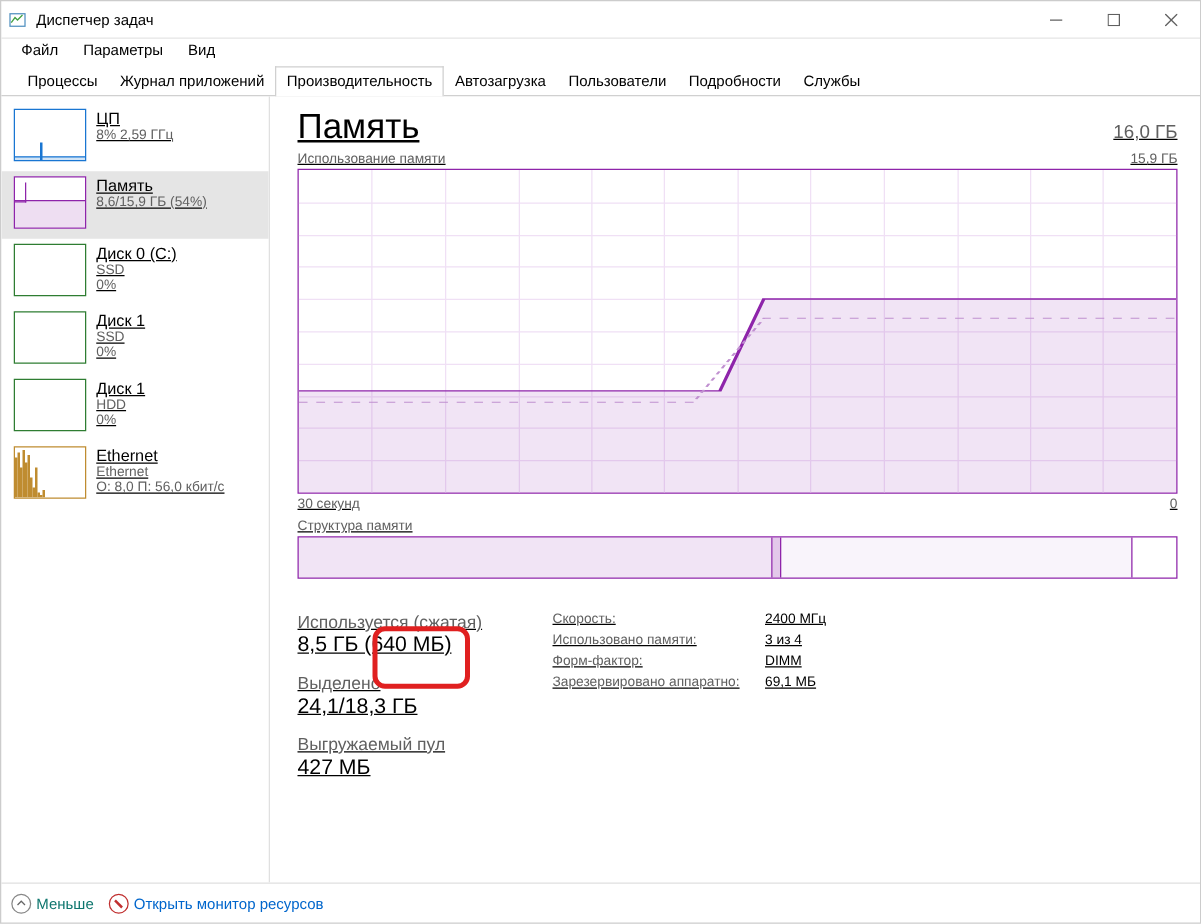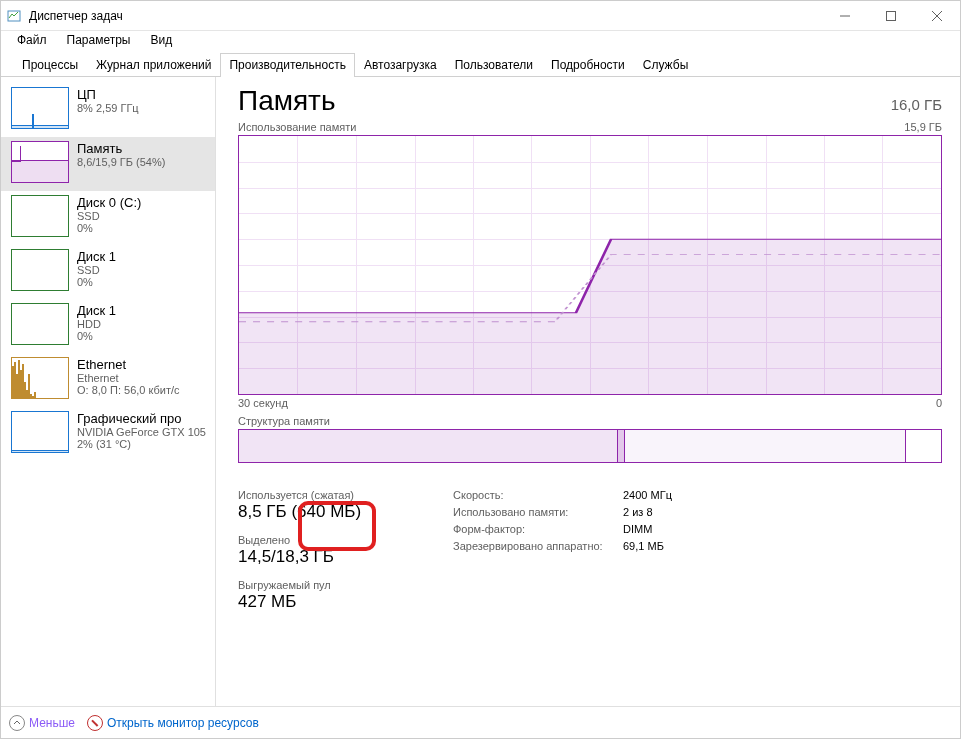--- a/index.html
+++ b/index.html
@@ -74,20 +74,21 @@
       background: #fff;
       z-index: 1;
       margin-bottom: -1px;
     }
     
     
     .content {
       flex: 1;
       display: flex;
       overflow: hidden;
+      text-decoration: underline;
     }
     
     
     .sidebar {
       width: 215px;
       border-right: 1px solid #e0e0e0;
       padding: 6px 0 0 0;
       overflow: hidden;
     }
     .sidebar-item {
@@ -190,28 +191,28 @@
     .stats-area {
       display: flex;
       margin-top: 26px;
       gap: 20px;
     }
     .stats-column {
       display: flex;
       flex-direction: column;
     }
     .stat-block { margin-bottom: 12px; }
-    .stat-label { font-size: 11px; color: #606060; }
+    .stat-label { font-size: 14px; color: #606060; }
     .stat-value { font-size: 17px; color: #000; margin-top: 1px; white-space: nowrap;}
     
     .spec-table {
       display: flex;
       flex-direction: column;
       gap: 5px;
-      margin-left: 45px;
+      margin-left: 34px;
     }
     .spec-row {
       display: flex;
       font-size: 11px;
       color: #606060;
     }
     .spec-key { width: 170px; }
     .spec-val { color: #000; }
     
     .highlight-box {
@@ -227,21 +228,21 @@
       border-top: 1px solid #e0e0e0;
       display: flex;
       align-items: center;
       padding: 0 8px;
       gap: 12px;
     }
     .bottom-btn {
       display: flex;
       align-items: center;
       gap: 4px;
-      color: #8b5cf6;
+      color: #0f766e;
     }
     .bottom-link {
       display: flex;
       align-items: center;
       gap: 4px;
       color: #0066cc;
     }
     .circle-icon {
       width: 16px;
       height: 16px;
@@ -445,30 +446,20 @@
             <div class="eth-bar" style="height:15%"></div>
         </div>
       </div>
       <div class="sidebar-info">
         <span class="sidebar-title">Ethernet</span>
         <span class="sidebar-sub">Ethernet</span>
         <span class="sidebar-sub">О: 8,0 П: 56,0 кбит/с</span>
       </div>
     </div>
 
-    <div class="sidebar-item">
-      <div class="mini-graph gpu">
-        <div class="gpu-base"></div>
-      </div>
-      <div class="sidebar-info">
-        <span class="sidebar-title">Графический про</span>
-        <span class="sidebar-sub">NVIDIA GeForce GTX 105</span>
-        <span class="sidebar-sub">2% (31 °C)</span>
-      </div>
-    </div>
   </div>
 
   <div class="main-view">
     <div class="main-header">
       <span class="main-title">Память</span>
       <span class="main-total">16,0 ГБ</span>
     </div>
 
     <div class="chart-label-row">
       <span>Использование памяти</span>
@@ -520,37 +511,37 @@
     </div>
 
     <div class="stats-area">
       <div class="stats-column" style="width:150px;">
         <div class="stat-block">
           <div class="stat-label">Используется (сжатая)</div>
           <div class="stat-value">8,5 ГБ (640 МБ)</div>
         </div>
         <div class="stat-block">
           <div class="stat-label">Выделено</div>
-          <div class="stat-value">14,5/18,3 ГБ</div>
+          <div class="stat-value">24,1/18,3 ГБ</div>
         </div>
         <div class="stat-block">
           <div class="stat-label">Выгружаемый пул</div>
           <div class="stat-value">427 МБ</div>
         </div>
       </div>
 
 
       <div class="spec-table">
         <div class="spec-row">
           <span class="spec-key">Скорость:</span>
           <span class="spec-val">2400 МГц</span>
         </div>
         <div class="spec-row">
           <span class="spec-key">Использовано памяти:</span>
-          <span class="spec-val">2 из 8</span>
+          <span class="spec-val">3 из 4</span>
         </div>
         <div class="spec-row">
           <span class="spec-key">Форм-фактор:</span>
           <span class="spec-val">DIMM</span>
         </div>
         <div class="spec-row">
           <span class="spec-key">Зарезервировано аппаратно:</span>
           <span class="spec-val">69,1 МБ</span>
         </div>
       </div>

